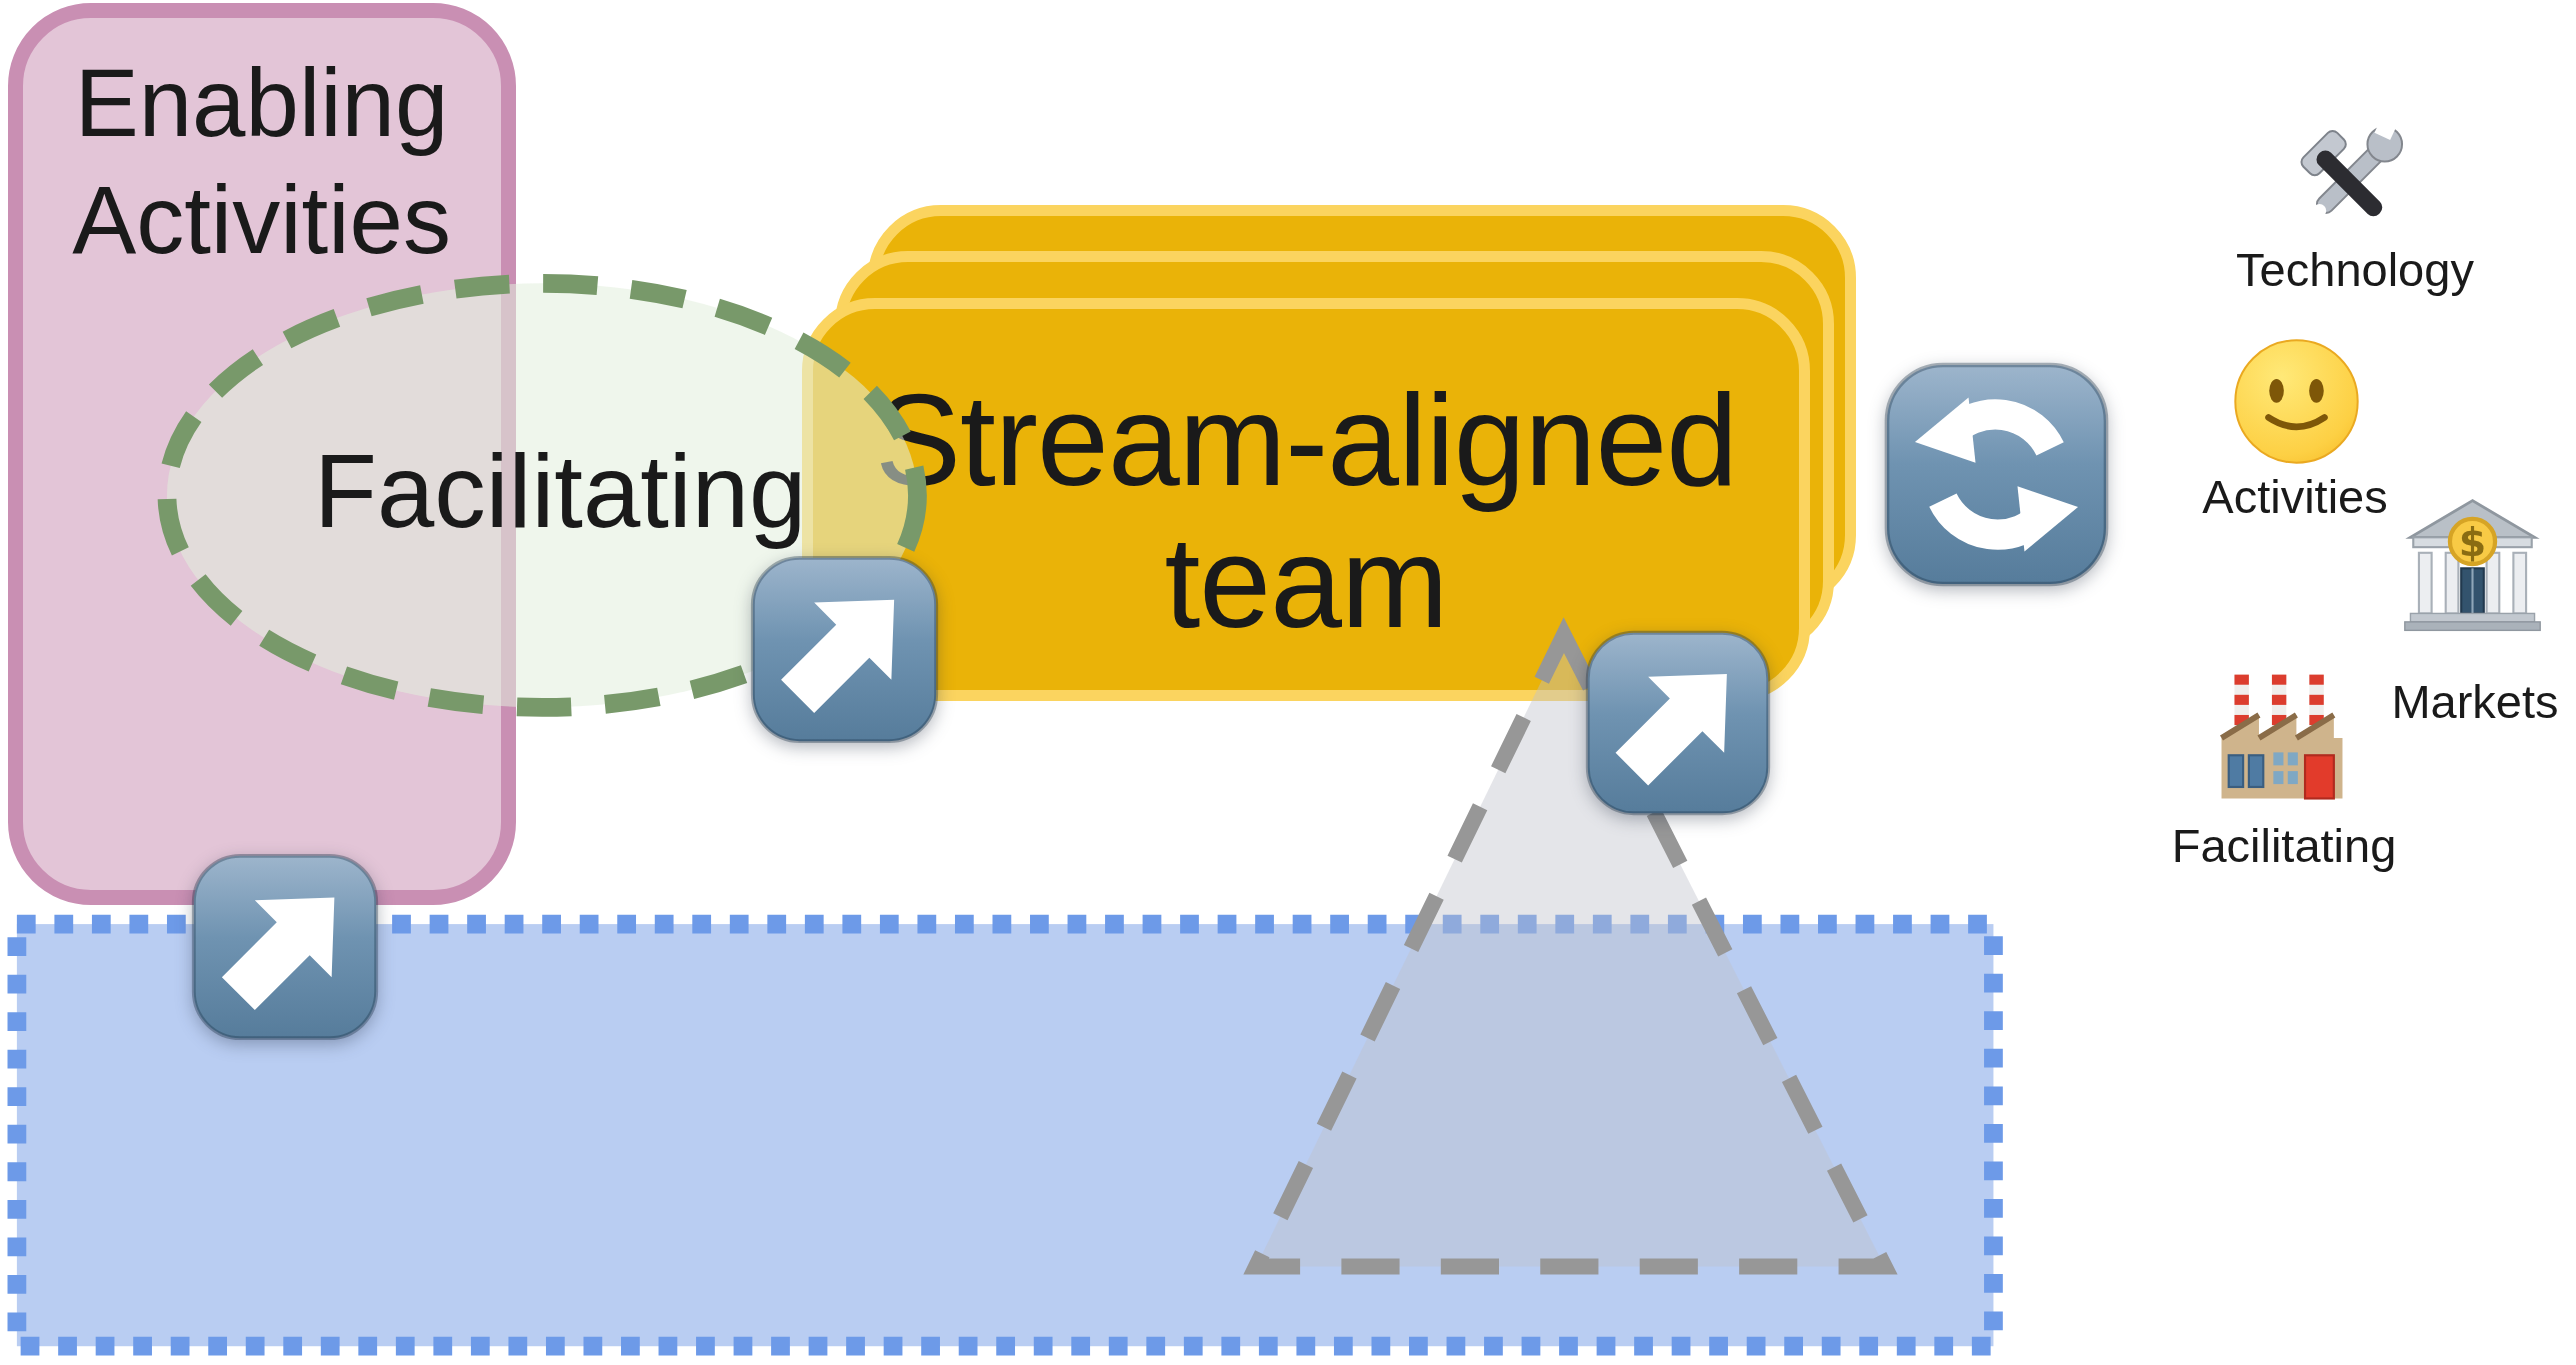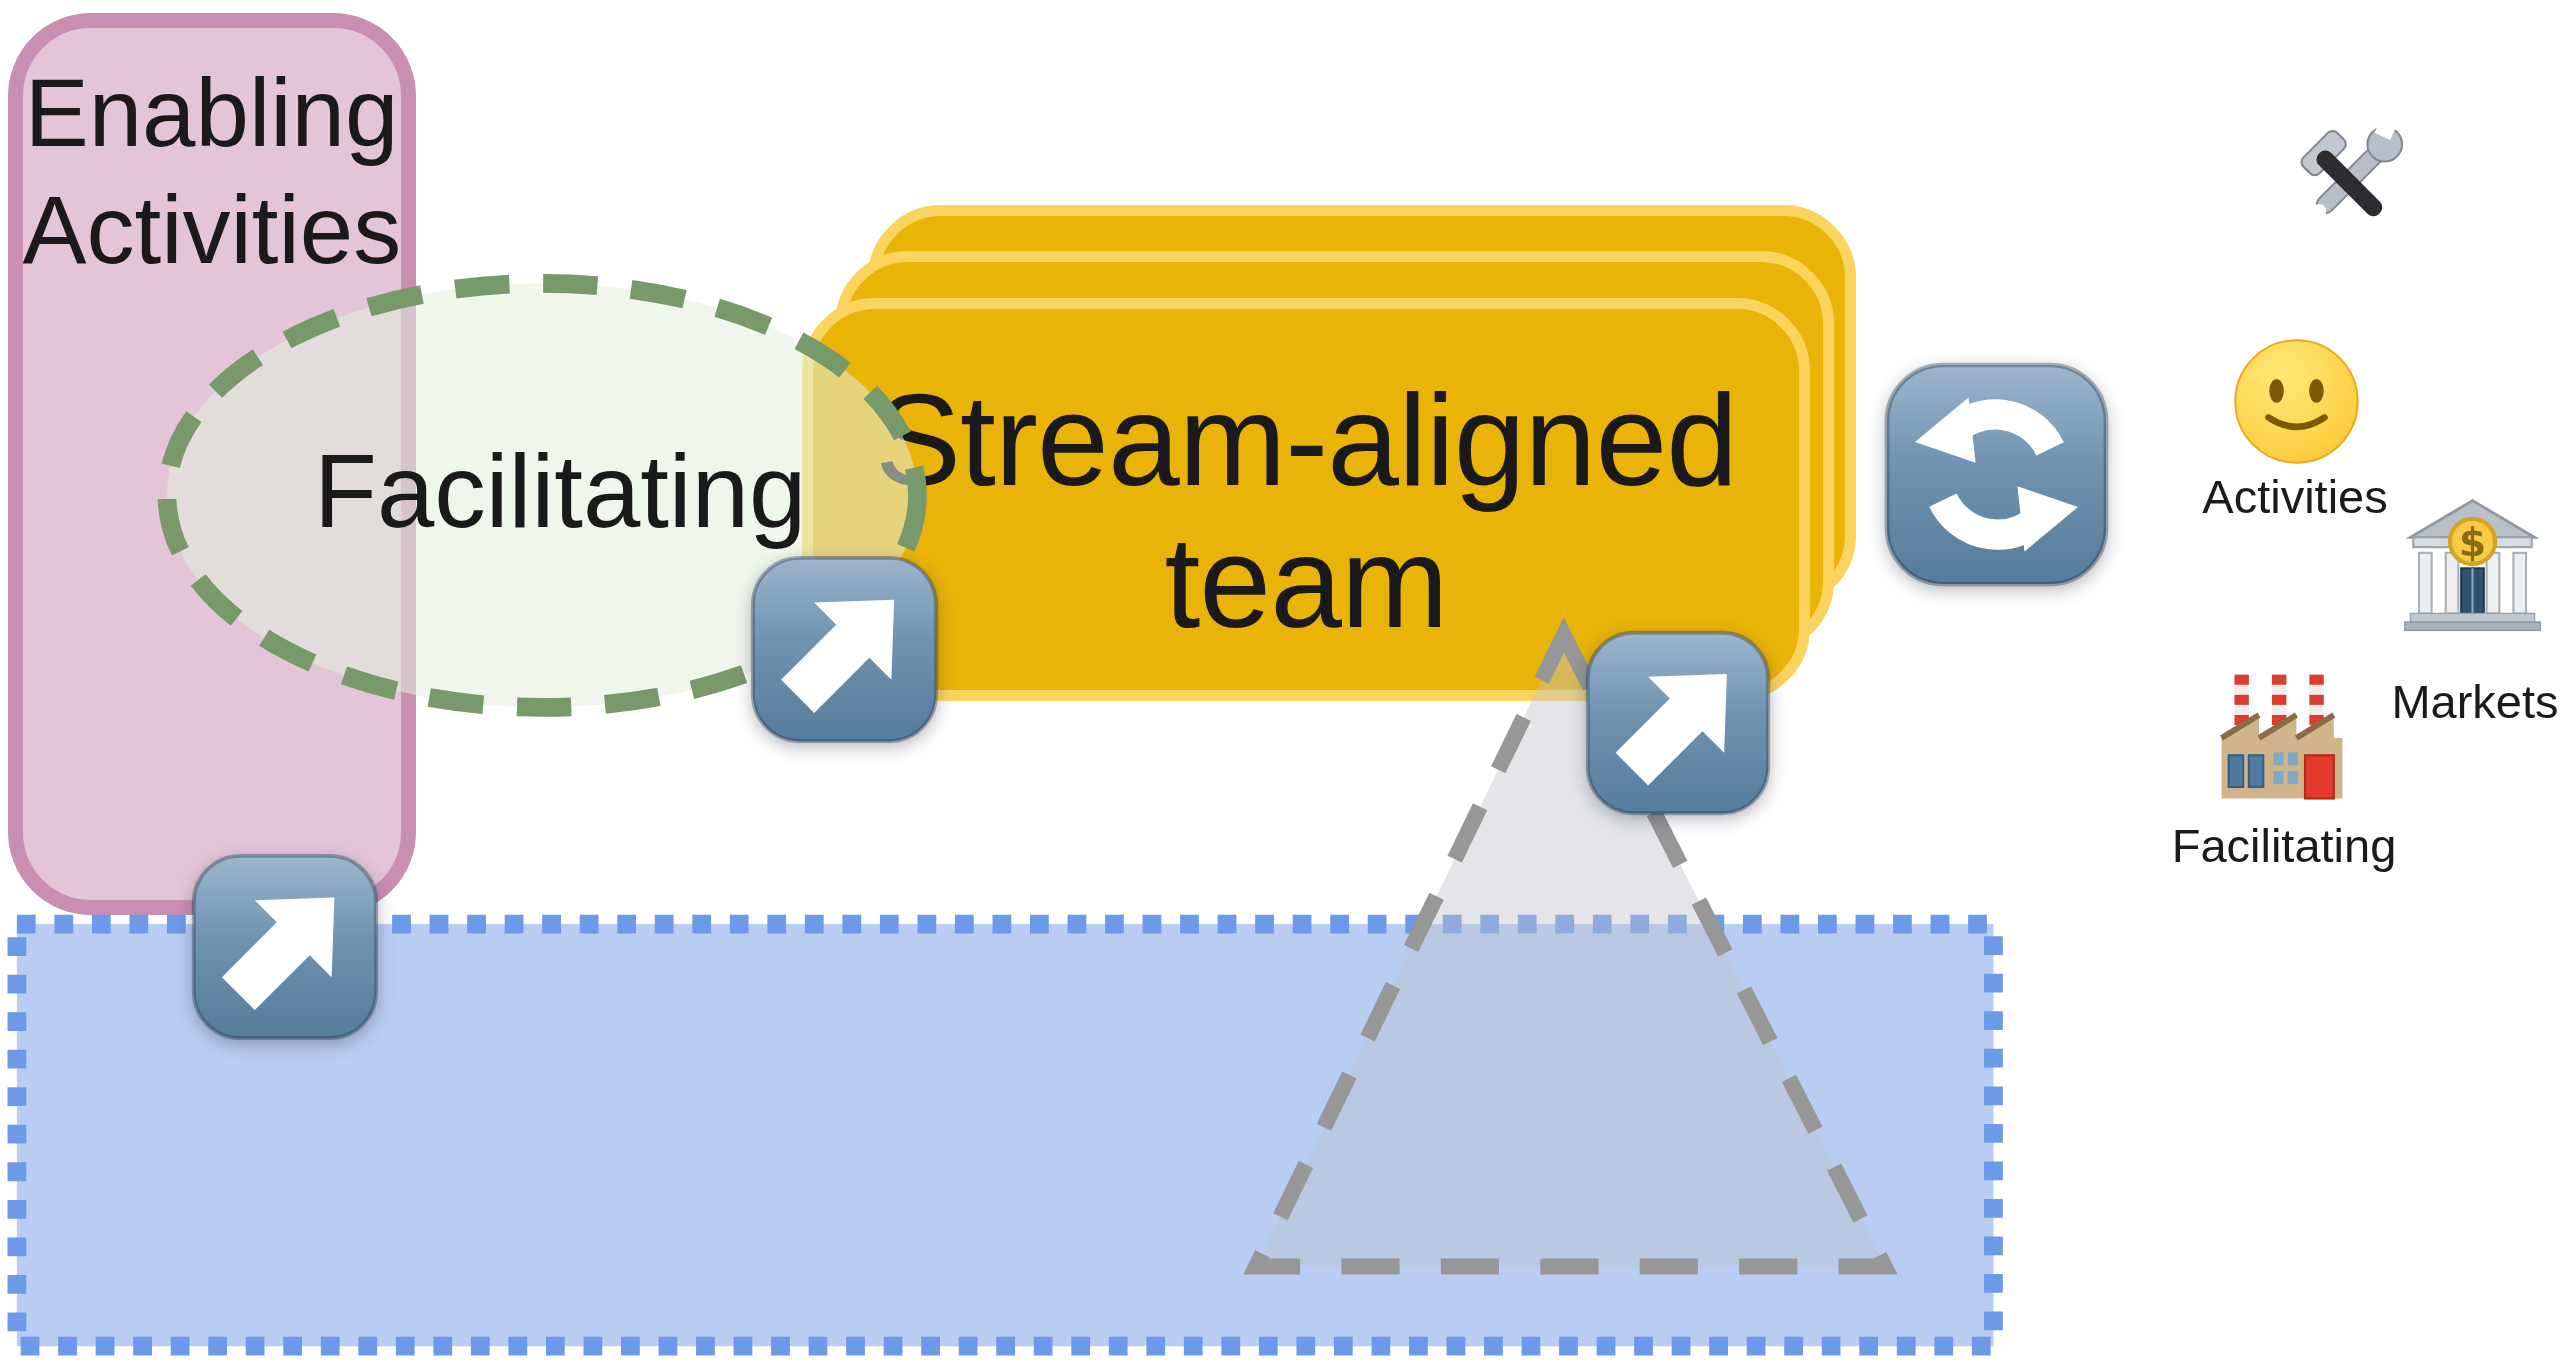--- a/index.html
+++ b/index.html
@@ -1,21 +1,21 @@
 <!DOCTYPE html>
 <html style="font-size:15px"><head>
 <meta charset="utf-8">
 <style>
   html,body{margin:0;padding:0;background:#ffffff;}
   body{width:2576px;height:1366px;overflow:hidden;
        font-family:"Liberation Sans","DejaVu Sans",sans-serif;color:#1a1a1a;}
   .canvas{position:absolute;left:0;top:0;width:2576px;height:1366px;}
 
   
-  .pink-box{position:absolute;left:7.5px;top:13px;width:408px;height:902px;
+  .pink-box{position:absolute;left:7.5px;top:3px;width:508px;height:902px;
     box-sizing:border-box;background:#e3c5d7;border:15px solid #c98fb3;border-radius:83px;}
   .pink-label{margin-top:26px;font-size:96px;line-height:1.22;text-align:center;font-weight:400;}
 
   
   .card{position:absolute;box-sizing:border-box;height:403px;
     background:#eab308;border:11.3px solid #fbd45f;border-radius:73px;}
   .card-back{left:868px;top:205px;width:988px;}
   .card-mid{left:835px;top:251px;width:999px;}
   .card-front{left:802px;top:298px;width:1008px;display:flex;align-items:center;justify-content:center;}
   .card-label{font-size:129px;line-height:1.1;text-align:center;padding-top:24.4px;letter-spacing:-0.9px;}
@@ -123,20 +123,21 @@
   <div class="icon tech-icon">
     <svg viewBox="0 0 100 100">
       <rect x="14" y="21" width="36" height="17" rx="5" transform="rotate(-45 31 29)" fill="#c3c8d0" stroke="#7e838b" stroke-width="1.5"></rect>
       <rect x="44" y="14" width="13" height="66" rx="6" transform="rotate(45 50 50)" fill="#b9bfc8" stroke="#83878e" stroke-width="1.5"></rect>
       <circle cx="78" cy="22" r="13" fill="#b9bfc8" stroke="#83878e" stroke-width="1.5"></circle>
       <rect x="73" y="0" width="13" height="17" fill="#ffffff" transform="rotate(25 80 9)"></rect>
       <circle cx="29" cy="72" r="5" fill="#ffffff"></circle>
       <rect x="43.5" y="20" width="13" height="64" rx="6" transform="rotate(-45 50 50)" fill="#2c2c31"></rect>
     </svg>
   </div>
+  <div class="flabel env-label tech-label">Technology</div>
 
   <div class="icon smiley-icon">
     <svg viewBox="0 0 100 100">
       <circle cx="50" cy="50" r="46" fill="url(#gradFace)" stroke="#eaa921" stroke-width="1.5"></circle>
       <ellipse cx="35" cy="42" rx="5.5" ry="9" fill="#7e5708"></ellipse>
       <ellipse cx="65" cy="42" rx="5.5" ry="9" fill="#7e5708"></ellipse>
       <path d="M29 62 Q50 76 71 62" stroke="#7e5708" stroke-width="5" fill="none" stroke-linecap="round"></path>
     </svg>
   </div>
   <div class="flabel env-label customers-label">Activities</div>

